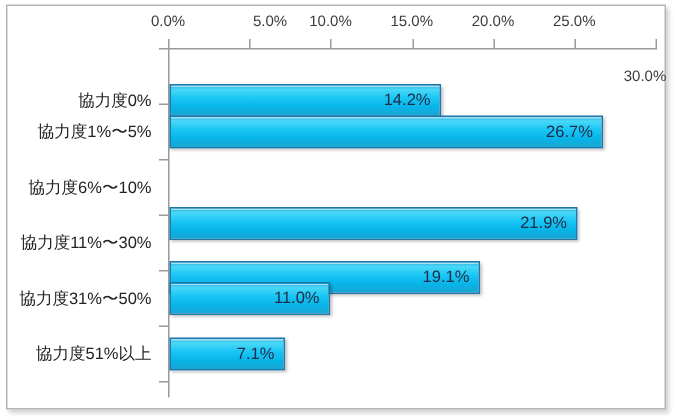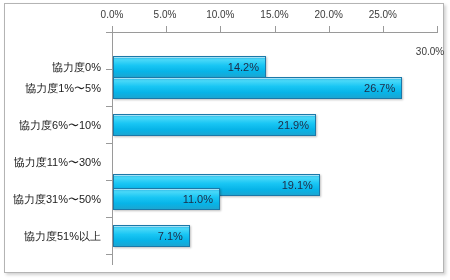--- a/index.html
+++ b/index.html
@@ -130,21 +130,21 @@
 
 <div id="chart-frame">
   <div class="plot-border"></div>
   <div class="axis-area">
     <div class="x-axis-line"></div>
     <div class="y-axis-line"></div>
     <div id="xticks">
         <div class="xtick-mark" style="left: 112px;"></div>
         <div class="xtick-label" style="left: 112px;">0.0%</div>
         <div class="xtick-mark" style="left: 166.167px;"></div>
-        <div class="xtick-label" style="left: 165px;">5.0%</div>
+        <div class="xtick-label" style="left: 180px;">5.0%</div>
         <div class="xtick-mark" style="left: 220.333px;"></div>
         <div class="xtick-label" style="left: 220.333px;">10.0%</div>
         <div class="xtick-mark" style="left: 274.5px;"></div>
         <div class="xtick-label" style="left: 274.5px;">15.0%</div>
         <div class="xtick-mark" style="left: 328.667px;"></div>
         <div class="xtick-label" style="left: 328.667px;">20.0%</div>
         <div class="xtick-mark" style="left: 382.833px;"></div>
         <div class="xtick-label" style="left: 382.833px;">25.0%</div>
         <div class="xtick-mark" style="left: 437px;"></div>
         <div class="xtick-label" style="left: 430px; margin-top: 37px;">30.0%</div>
@@ -154,37 +154,37 @@
         <div class="ytick-mark" style="top: 69px;"></div>
         <div class="ytick-mark" style="top: 106px;"></div>
         <div class="ytick-mark" style="top: 143px;"></div>
         <div class="ytick-mark" style="top: 180px;"></div>
         <div class="ytick-mark" style="top: 217px;"></div>
         <div class="ytick-mark" style="top: 254px;"></div>
       </div>
     <div id="rows">
         <div class="row" style="top: 48px;">
           <div class="cat-label">協力度0%</div>
-          <div class="bar-wrap" style="width: 153px;">
+          <div class="bar-wrap" style="width: 181px;">
             <div class="bar">
               <span class="bar-value">14.2%</span>
             </div>
           </div>
         </div>
         <div class="row" style="top: 69px;">
           <div class="cat-label">協力度1%〜5%</div>
           <div class="bar-wrap" style="width: 289.25px;">
             <div class="bar">
               <span class="bar-value">26.7%</span>
             </div>
           </div>
         </div>
         <div class="row" style="top: 106px;">
           <div class="cat-label">協力度6%〜10%</div>
-          <div class="bar-wrap" style="width: 203px;">
+          <div class="bar-wrap" style="width: 272px; margin-top: 24px;">
             <div class="bar">
               <span class="bar-value">21.9%</span>
             </div>
           </div>
         </div>
         <div class="row" style="top: 143px;">
           <div class="cat-label">協力度11%〜30%</div>
           <div class="bar-wrap" style="width: 206.917px; margin-top: 23px;">
             <div class="bar">
               <span class="bar-value">19.1%</span>

